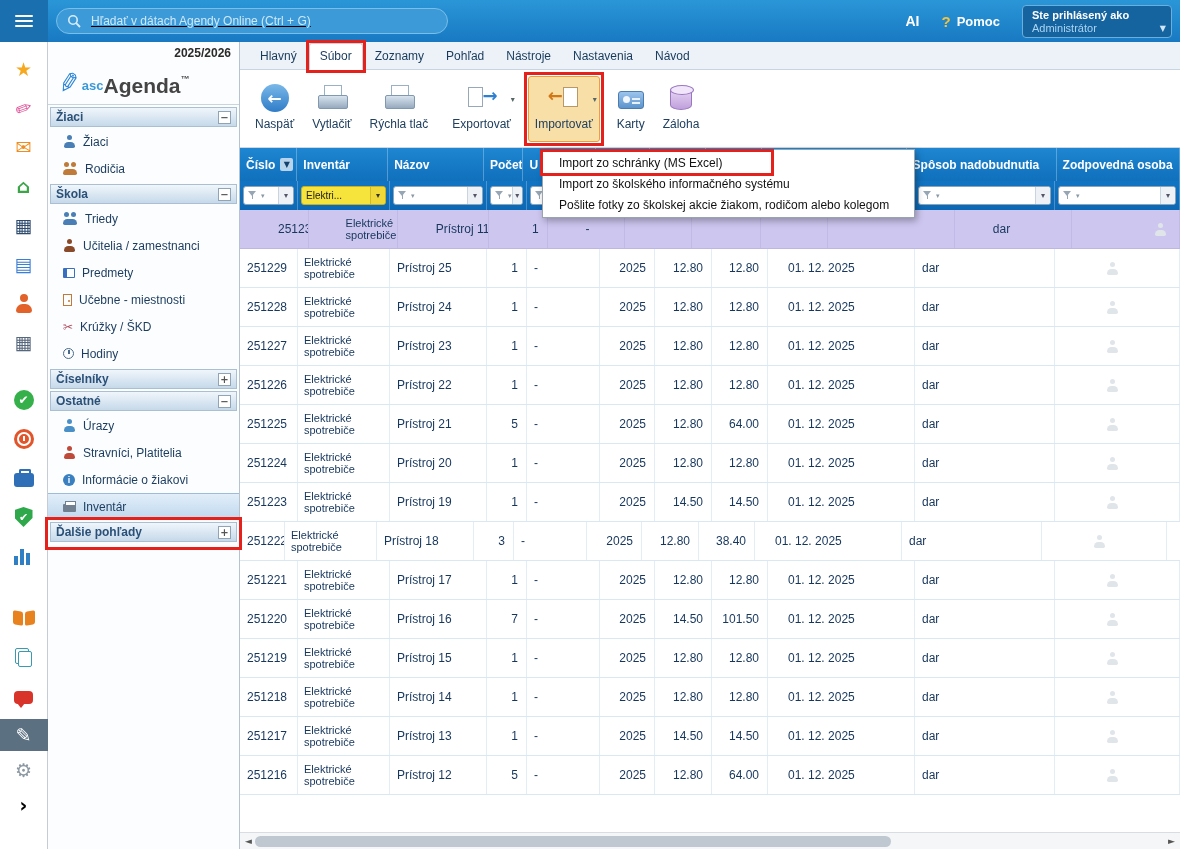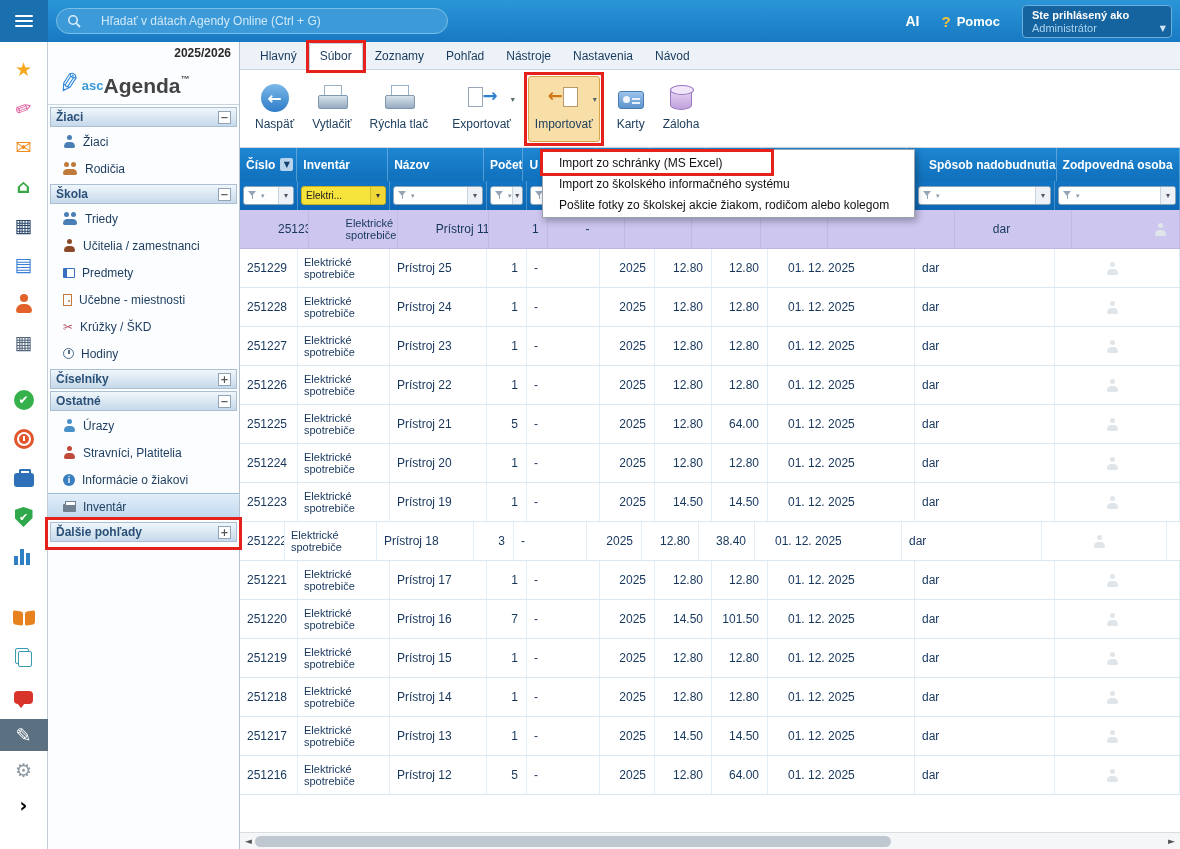--- a/index.html
+++ b/index.html
@@ -7,21 +7,21 @@
   body { position:relative; font-family:"Liberation Sans",sans-serif; background:#fff; font-size:12px; }
   .glyph, .sym { font-family:"DejaVu Sans",sans-serif; }
 
   
   .topbar { position:absolute; left:0; top:0; width:1180px; height:42px;
             background:linear-gradient(#2a96d8,#1879c2); z-index:5; }
   .rail-head { position:absolute; left:0; top:0; width:48px; height:42px; background:#1a6fae;
                display:flex; flex-direction:column; align-items:center; justify-content:center; gap:3px; cursor:pointer; }
   .rail-head i { width:18px; height:2px; background:#fff; border-radius:1px; }
   .search-box { position:absolute; left:56px; top:8px; width:392px; height:26px; border-radius:13px;
-                background:#3d9ad8; border:1px solid #79bfe7; display:flex; align-items:center; padding:0 10px; gap:20px; }
+                background:#3d9ad8; border:1px solid #79bfe7; display:flex; align-items:center; padding:0 10px; gap:10px;text-decoration:underline; }
   .search-box svg { flex:none; }
   .search-box input { flex:1; background:transparent; border:none; outline:none; color:#eaf6fd; font-size:12px;
                       font-family:"Liberation Sans",sans-serif; }
   .search-box input::placeholder { color:#cfe9f8; opacity:1; }
   .top-right { position:absolute; right:8px; top:0; height:42px; display:flex; align-items:center; gap:22px; }
   .ai-btn { color:#fff; font-weight:bold; font-size:14px; cursor:pointer; }
   .help-btn { display:flex; align-items:center; gap:6px; cursor:pointer; }
   .help-q { color:#f6c33c; font-weight:bold; font-size:15px; }
   .help-lbl { color:#fff; font-weight:bold; font-size:13px; }
   .account { width:150px; height:33px; background:#15639f; border:1px solid #69b0de; border-radius:4px;
@@ -433,21 +433,21 @@
       </div>
       <div class="hcell" style="width: 57px;">
         <span></span>
       </div>
       <div class="hcell" style="width: 56px;">
         <span></span>
       </div>
       <div class="hcell" style="width: 147px;">
         <span></span>
       </div>
-      <div class="hcell" style="width: 152px; justify-content: flex-end;">
+      <div class="hcell" style="width: 152px;">
         <span>Spôsob nadobudnutia</span>
       </div>
       <div class="hcell" style="width: 125px;">
         <span>Zodpovedná osoba</span>
       </div>
     </div>
   <div class="gfilter" id="gfilter">
       <div class="fcell" style="width: 58px;">
         <div class="fwrap">
           <span class="fn"></span>

